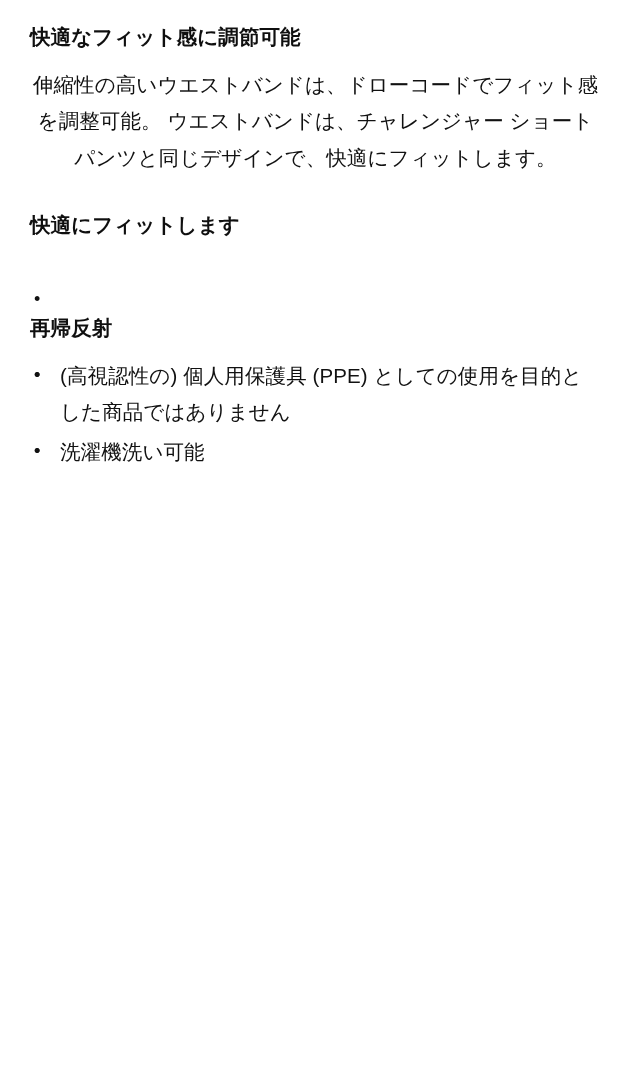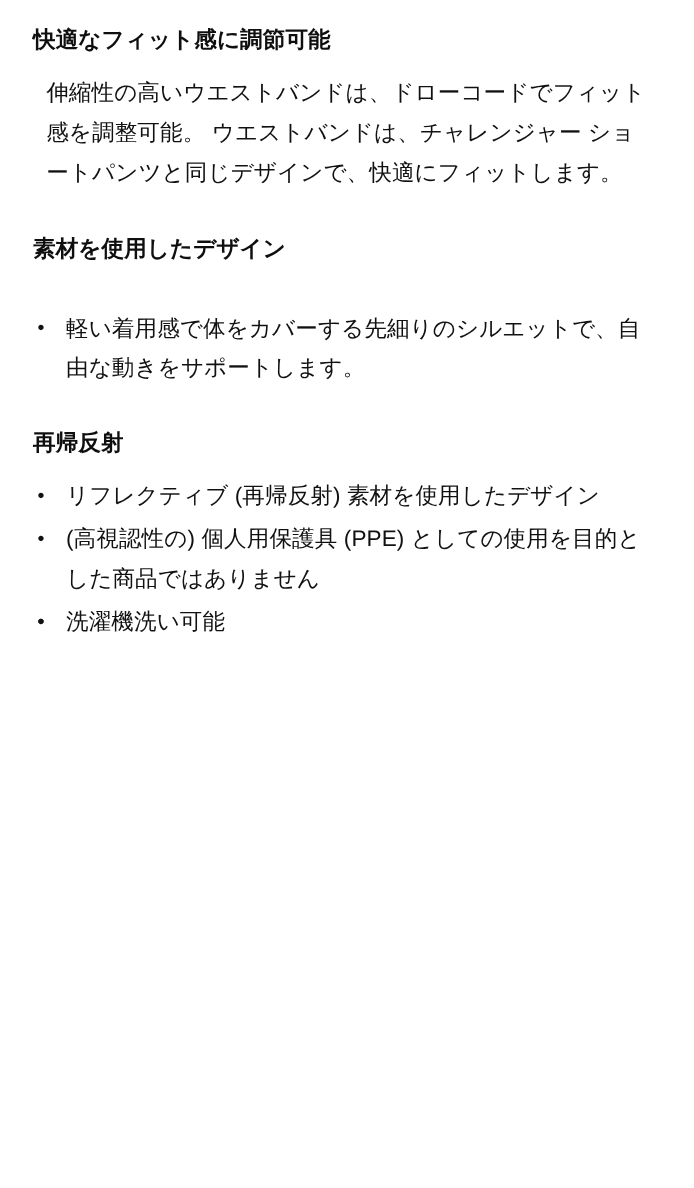--- a/index.html
+++ b/index.html
@@ -29,22 +29,23 @@
     font-weight: bold;
     line-height: 1.5;
     letter-spacing: 0.1px;
     margin: 0 0 14px 0;
     color: #0f0f0f;
   }
   .paragraph {
     font-size: 20.5px;
     line-height: 1.78;
     letter-spacing: 0.1px;
-    margin: 12px;
+    margin: 0;
     color: #111111;
+    text-align: center;
   }
   .bullet-list {
     list-style: none;
     margin: 0;
     padding: 0;
   }
   .bullet-item {
     position: relative;
     font-size: 20.5px;
     line-height: 1.78;
@@ -69,42 +70,40 @@
 <div class="page">
 
   <div class="section">
     <h2 class="heading">快適なフィット感に調節可能</h2>
     <p class="paragraph">伸縮性の高いウエストバンドは、ドローコードでフィット感を調整可能。 ウエストバンドは、チャレンジャー ショートパンツと同じデザインで、快適にフィットします。</p>
   </div>
 
   <div class="spacer-md"></div>
 
   <div class="section">
-    <h2 class="heading">素材を使用したデザイン</h2>
+    <h2 class="heading">快適にフィットします</h2>
   </div>
 
   <div class="spacer-md"></div>
 
   <div class="section">
     <ul class="bullet-list">
       <li class="bullet-item">
         <span class="dot">•</span>
-        <span>軽い着用感で体をカバーする先細りのシルエットで、自由な動きをサポートします。</span>
       </li>
     </ul>
   </div>
 
   <div class="spacer-md"></div>
 
   <div class="section">
     <h2 class="heading">再帰反射</h2>
     <ul class="bullet-list">
       <li class="bullet-item">
         <span class="dot">•</span>
-        <span>リフレクティブ (再帰反射) 素材を使用したデザイン</span>
       </li>
       <li class="bullet-item">
         <span class="dot">•</span>
         <span>(高視認性の) 個人用保護具 (PPE) としての使用を目的とした商品ではありません</span>
       </li>
       <li class="bullet-item">
         <span class="dot">•</span>
       </li>
       <li class="bullet-item">
         <span class="dot">•</span>

